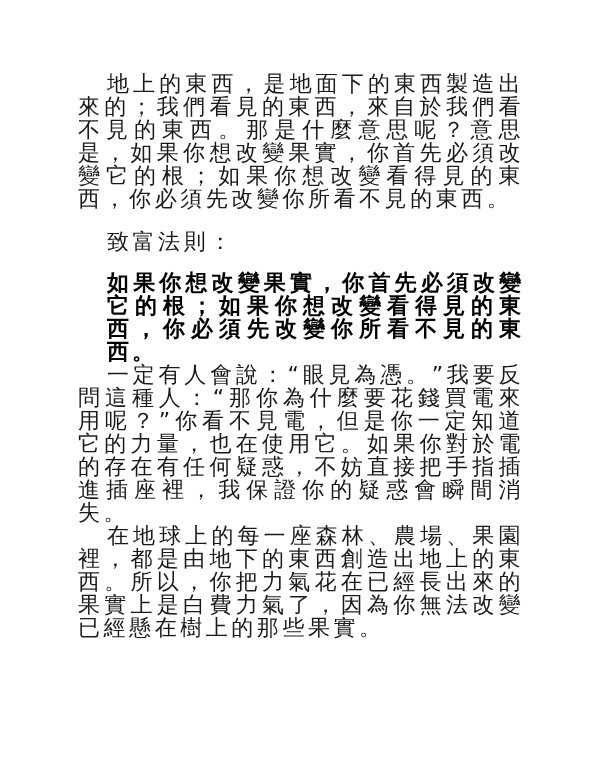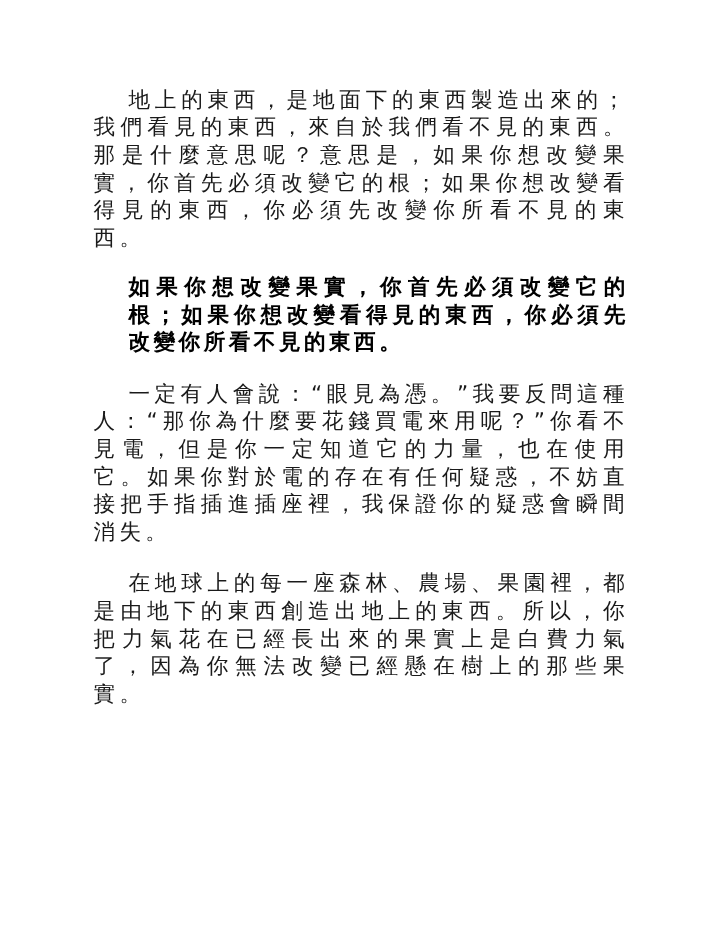--- a/index.html
+++ b/index.html
@@ -16,39 +16,40 @@
       color: #1a1a1a;
     }
     .page {
       position: absolute;
       left: 78px;
       top: 72px;
       width: 446px;
     }
     .para {
       margin: 0;
-      font-size: 18px;
+      font-size: 22px;
       line-height: 23px;
       letter-spacing: 3.55px;
       text-indent: 29px;
       text-align: justify;
       word-break: break-all;
     }
-    .para + .para { margin-top: 20px; }
+    .para + .para { }
     .para.heading { margin-top: 20px; }
     .para.rule {
       font-weight: bold;
       text-indent: 0;
       margin-left: 29px;
       margin-top: 18px;
       letter-spacing: 2.9px;
       color: #000;
     }
   </style>
 </head>
 <body>
 
 <div class="page">
   <p class="para">地上的東西，是地面下的東西製造出來的；我們看見的東西，來自於我們看不見的東西。那是什麼意思呢？意思是，如果你想改變果實，你首先必須改變它的根；如果你想改變看得見的東西，你必須先改變你所看不見的東西。</p>
+  <p class="para heading">致富法則：</p>
   <p class="para rule">如果你想改變果實，你首先必須改變它的根；如果你想改變看得見的東西，你必須先改變你所看不見的東西。</p>
   <p class="para">一定有人會說：“眼見為憑。”我要反問這種人：“那你為什麼要花錢買電來用呢？”你看不見電，但是你一定知道它的力量，也在使用它。如果你對於電的存在有任何疑惑，不妨直接把手指插進插座裡，我保證你的疑惑會瞬間消失。</p>
   <p class="para">在地球上的每一座森林、農場、果園裡，都是由地下的東西創造出地上的東西。所以，你把力氣花在已經長出來的果實上是白費力氣了，因為你無法改變已經懸在樹上的那些果實。</p>
 </div>
 
 </body></html>

